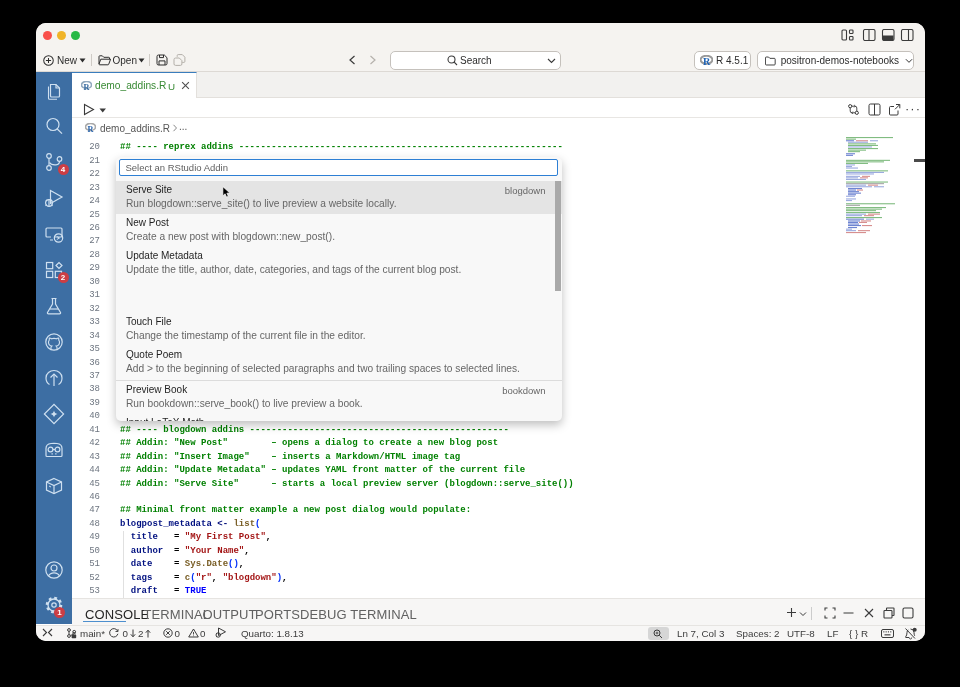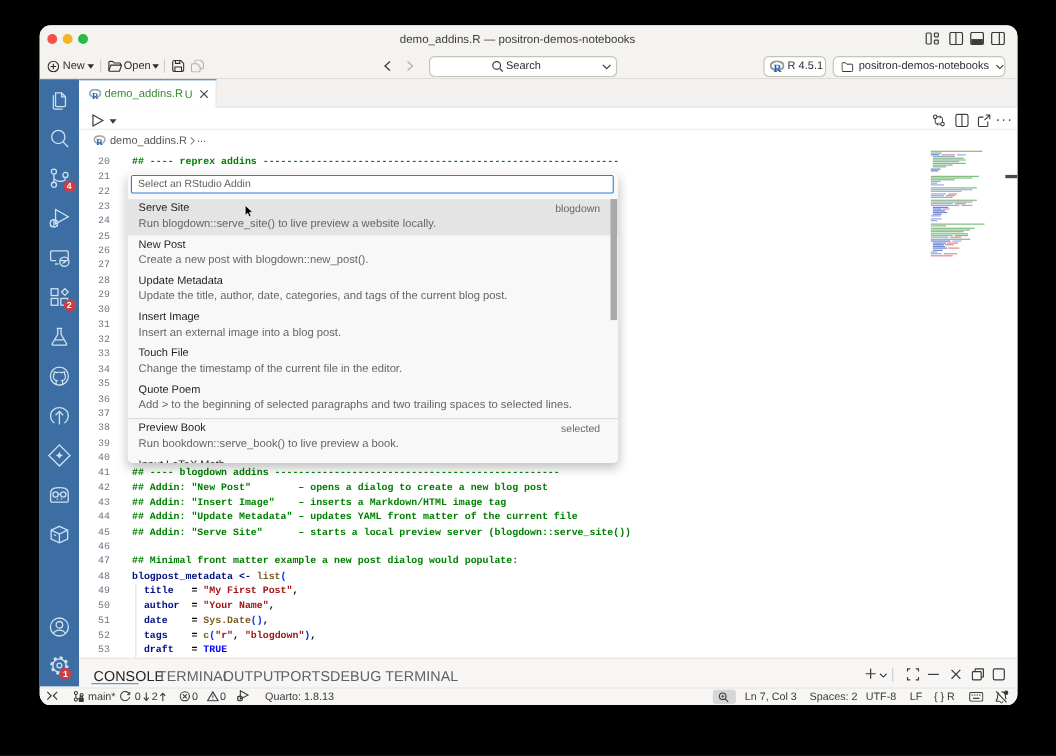--- a/index.html
+++ b/index.html
@@ -60,21 +60,20 @@
 </style>
 </head>
 <body>
 <div id="win">
     <div id="c">
 
   <div id="titlebar"></div>
   <div class="tl" style="left:42.5px; top:31px; background:#f9504a"></div>
   <div class="tl" style="left:56.8px; top:31px; background:#f0b429"></div>
   <div class="tl" style="left:71px; top:31px; background:#28b946"></div>
-  <div id="title">demo_addins.R — positron-demos-notebooks</div>
   <svg class="abs" style="left:841px; top:29px" width="110" height="12" viewBox="0 0 110 12" fill="none" stroke="#3b3b3b" stroke-width="1.1">
     <rect x="1" y="1" width="4.5" height="10" rx="1"></rect>
         <rect x="8.5" y="1" width="3.5" height="3.5" rx="0.8"></rect>
         <rect x="8.5" y="7.5" width="3.5" height="3.5" rx="0.8"></rect>
     <rect x="22.5" y="0.5" width="11.5" height="11" rx="1.5"></rect>
         <line x1="28" y1="0.5" x2="28" y2="11.5"></line>
     <rect x="41.5" y="0.5" width="11.5" height="11" rx="1.5"></rect>
         <rect x="42" y="6.5" width="10.5" height="4.5" fill="#3b3b3b" stroke="none"></rect>
     <rect x="60.5" y="0.5" width="11.5" height="11" rx="1.5"></rect>
         <line x1="67.5" y1="0.5" x2="67.5" y2="11.5"></line>
@@ -402,37 +401,33 @@
       <div class="qpr">blogdown</div>
     </div>
     <div class="qpitem" style="top:57.0px; ">
       <div class="qpt">New Post</div>
       <div class="qpd">Create a new post with blogdown::new_post().</div>
     </div>
     <div class="qpitem" style="top:90.0px; ">
       <div class="qpt">Update Metadata</div>
       <div class="qpd">Update the title, author, date, categories, and tags of the current blog post.</div>
     </div>
-    <div class="qpitem" style="top:123.0px; ">
-      <div class="qpt">Insert Image</div>
-      <div class="qpd">Insert an external image into a blog post.</div>
-    </div>
     <div class="qpitem" style="top:156.0px;text-align:center; ">
       <div class="qpt">Touch File</div>
       <div class="qpd">Change the timestamp of the current file in the editor.</div>
     </div>
     <div class="qpitem" style="top:189.0px; ">
       <div class="qpt">Quote Poem</div>
       <div class="qpd">Add &gt; to the beginning of selected paragraphs and two trailing spaces to selected lines.</div>
     </div>
     <div class="abs" style="left:0; top:222.5px; width:100%; height:1px; background:#dcdcdc"></div>
     <div class="qpitem" style="top:224.0px; ">
       <div class="qpt">Preview Book</div>
       <div class="qpd">Run bookdown::serve_book() to live preview a book.</div>
-      <div class="qpr">selected</div>
+      <div class="qpr">bookdown</div>
     </div>
     <div class="qpitem" style="top:257.0px; ">
       <div class="qpt">Input LaTeX Math</div>
     </div>
     <div class="abs" style="right:0.5px; top:24px; width:6px; height:110px; background:#a9a9a9"></div>
   </div>
   <svg class="abs" style="left:221.5px; top:185.5px" width="9" height="12.5" viewBox="0 0 13 19">
     <path d="M1 1 L1 15 L4.4 11.8 L6.6 16.8 L9.2 15.6 L7 10.9 L11.5 10.6 Z" fill="#000" stroke="#fff" stroke-width="1"></path>
   </svg>
 

